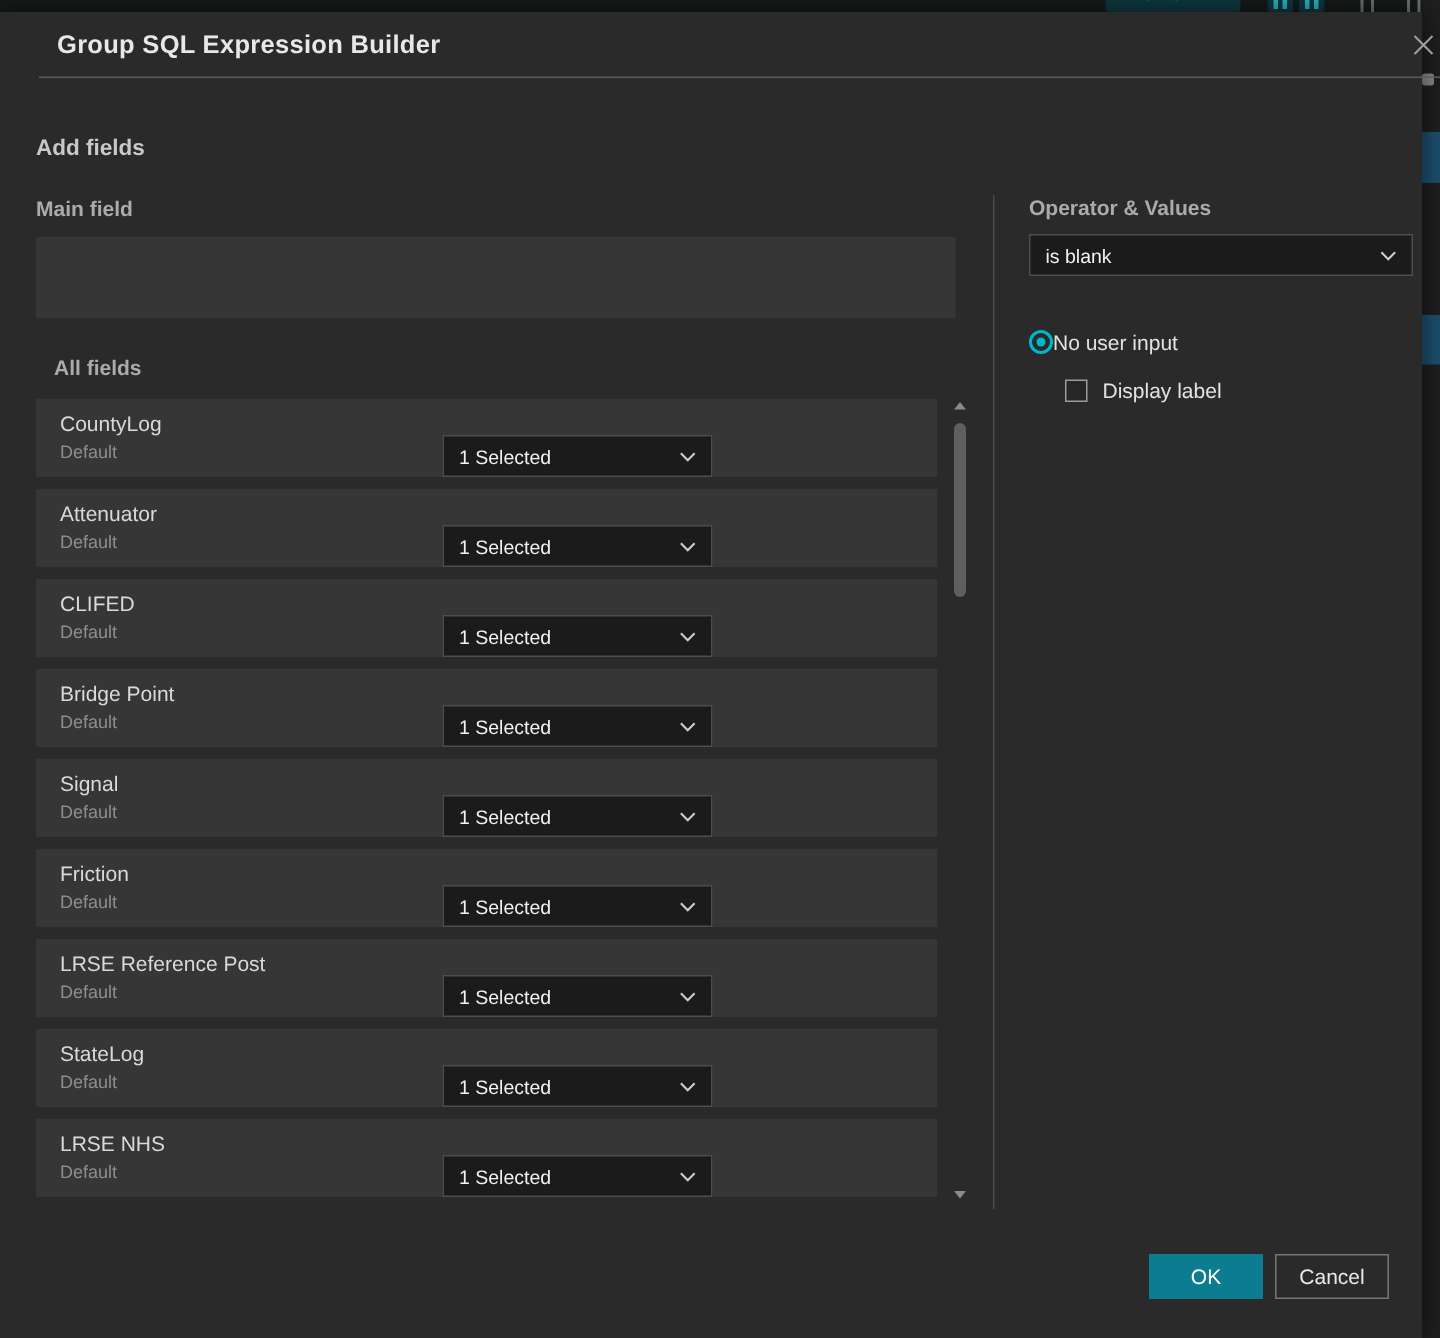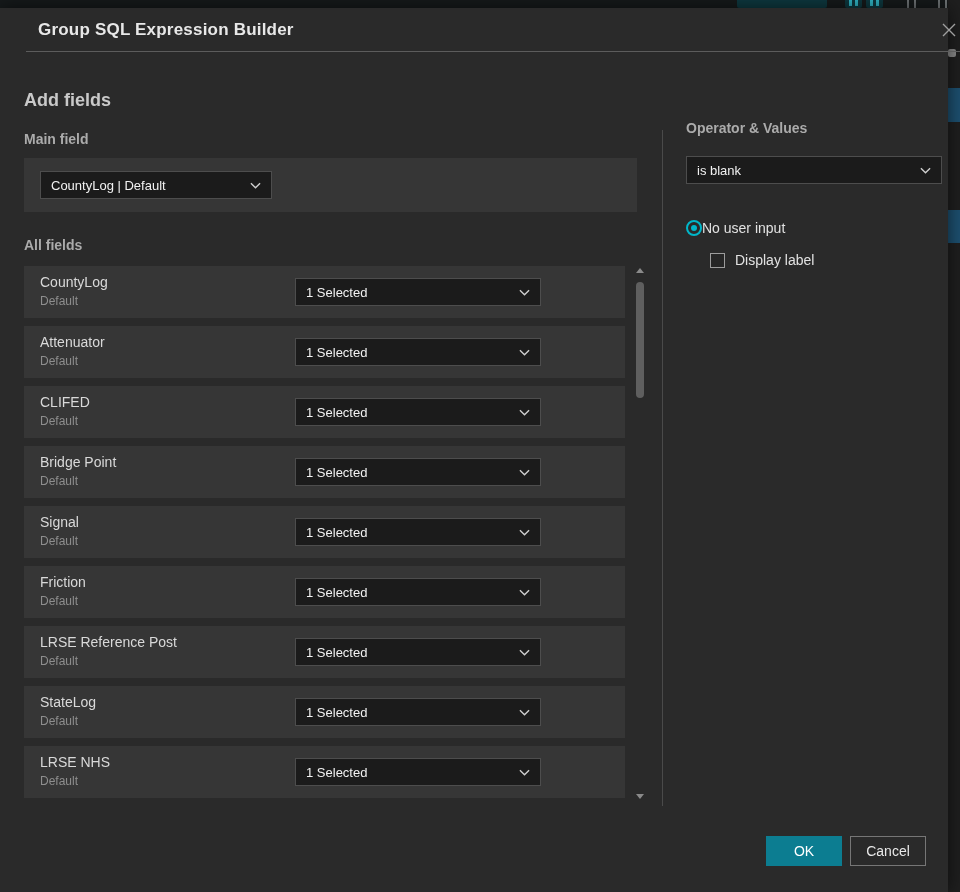--- a/index.html
+++ b/index.html
@@ -26,44 +26,44 @@
   
   .dialog { position:absolute; left:0; top:8px; width:948px; height:884px; background:#2a2a2a;
     box-shadow:0 0 18px rgba(0,0,0,.6); color:#d9d9d9; }
 
   .titlebar { position:absolute; left:0; top:0; width:100%; height:44px;
     display:flex; align-items:center; justify-content:space-between; padding:0 14px 0 12px;
     border-bottom:1px solid #5c5c5c;margin-left:26px; }
   .title { font-size:17px; font-weight:600; color:#e8e8e8; letter-spacing:.2px; }
   .close-btn { width:22px; height:22px; display:flex; align-items:center; justify-content:center; cursor:pointer; }
 
-  .section-h { position:absolute; left:24px; font-size:18px; font-weight:700; color:#c9c9c9; }
+  .section-h { position:absolute; left:24px; font-size:15px; font-weight:700; color:#c9c9c9; }
   .add-fields { top:82px; }
   .sub-label { position:absolute; font-size:14px; font-weight:600; color:#ababab; }
   .main-field-label { left:24px; top:123px; }
-  .all-fields-label { left:24px; top:229px; }
-  .opval-label { left:686px; top:112px; }
+  .all-fields-label { left:36px; top:229px; }
+  .opval-label { left:686px; top:122px; }
 
   
   .select { background:#1b1b1b; border:1px solid #4d4d4d; height:28px; display:flex; align-items:center;
     padding:0 10px; color:#f1f1f1; font-size:13px; cursor:pointer; }
   .select .grow { flex:1 1 auto; white-space:nowrap; overflow:hidden; }
   .select svg.chev { flex:0 0 auto; }
 
   .main-panel { position:absolute; left:24px; top:150px; width:613px; height:54px; background:#363636;
     display:flex; align-items:center; gap:16px; padding:0 16px; }
   .main-panel .sel-field { width:232px; }
   .main-panel .sel-type  { width:212px; gap:9px; }
 
   
   .fields-list { position:absolute; left:24px; top:258px; width:601px; height:532px; overflow:hidden; }
   .field-row { position:relative; width:601px; height:52px; background:#363636; margin-bottom:8px; }
   .field-name { position:absolute; left:16px; top:8px; font-size:14px; color:#d9d9d9; }
   .field-sub  { position:absolute; left:16px; top:28px; font-size:12px; color:#8e8e8e; }
-  .field-row .select { position:absolute; left:271px; top:12px; width:246px; }
+  .field-row .select { position:absolute; left:271px; top:24px; width:180px; }
 
   
   .scrollbar { position:absolute; left:633px; top:258px; width:14px; height:534px; }
   .sb-up, .sb-down { position:absolute; left:3px; width:8px; height:6px; cursor:pointer; }
   .sb-up { top:2px; } .sb-down { bottom:0px; }
   .tri-up { width:0; height:0; border-left:4px solid transparent; border-right:4px solid transparent; border-bottom:5px solid #8a8a8a; }
   .tri-down { width:0; height:0; border-left:4px solid transparent; border-right:4px solid transparent; border-top:5px solid #8a8a8a; }
   .sb-thumb { position:absolute; left:3px; top:16px; width:8px; height:116px; background:#5f5f5f; border-radius:4px; cursor:pointer; }
 
   .v-divider { position:absolute; left:662px; top:122px; width:1px; height:676px; background:#4a4a4a; }
@@ -125,26 +125,20 @@
         <path d="M3 3 L15 15 M15 3 L3 15" stroke="#9f9f9f" stroke-width="1.4" fill="none"></path>
       </svg>
     </span>
   </div>
 
   <div class="section-h add-fields">Add fields</div>
 
   <div class="sub-label main-field-label">Main field</div>
 
   <div class="main-panel">
-    <div class="select sel-field">
-      <span class="grow">CountyLog | Default</span>
-      <svg class="chev" width="11" height="7" viewBox="0 0 12 7">
-        <path d="M1 1l5 5 5-5" fill="none" stroke="#cfcfcf" stroke-width="1.5"></path>
-      </svg>
-    </div>
   </div>
 
   <div class="sub-label all-fields-label">All fields</div>
 
   <div class="fields-list">
     <div class="field-row">
       <span class="field-name">CountyLog</span>
       <span class="field-sub">Default</span>
       <div class="select">
         <span class="grow">1 Selected</span>

